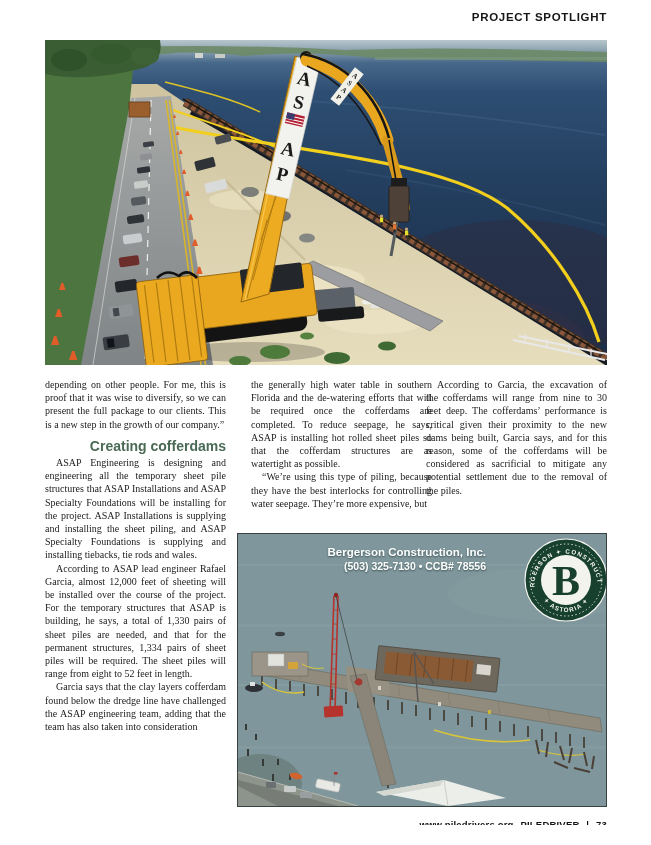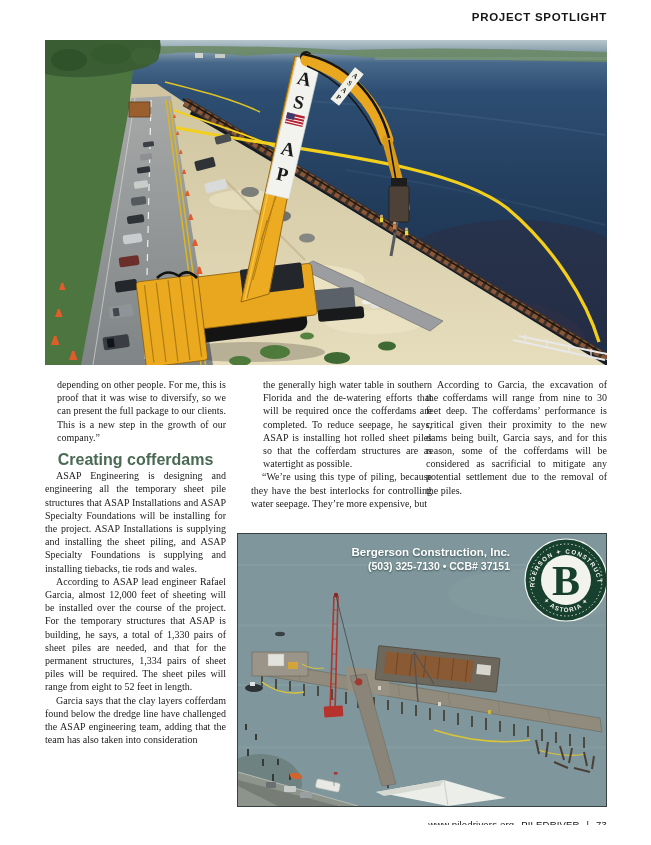--- a/index.html
+++ b/index.html
@@ -6,33 +6,33 @@
   #page{position:relative;width:651px;height:825px;background:#ffffff;overflow:hidden;
         font-family:"Liberation Serif",serif;color:#1a1a1a;}
   .hdr{position:absolute;top:11px;right:44px;font-family:"Liberation Sans",sans-serif;
        font-weight:700;font-size:11.5px;letter-spacing:.7px;color:#161616;}
   .photo{position:absolute;left:45px;top:40px;width:562px;height:325px;overflow:hidden;}
   .photo svg{display:block;width:100%;height:100%;}
   .col{position:absolute;top:378px;width:181px;font-size:10px;line-height:13.2px;
        text-align:justify;hyphens:auto;-webkit-hyphens:auto;}
   #col1{left:45px;} #col2{left:251px;} #col3{left:426px;}
   .col p{margin:0;text-indent:11px;}
-  .col p.first{text-indent:0;margin-left:12px;}
-  .subhead{font-family:"Liberation Sans",sans-serif;font-weight:700;font-size:16px;
-           color:#4a6a54;margin:9px 0 3px 0;text-align:center;}
+  .col p.first{text-indent:0;}
+  .subhead{font-family:"Liberation Sans",sans-serif;font-weight:700;font-size:14px;
+           color:#4a6a54;margin:9px 0 3px 0;text-align:right;}
   .ad{position:absolute;left:237px;top:533px;width:368px;height:272px;
       border:1px solid #37413f;box-sizing:content-box;}
   .ad svg{display:block;width:100%;height:100%;}
-  .ad-text{position:absolute;top:12px;right:96px;text-align:right;color:#ffffff;
+  .ad-text{position:absolute;top:12px;right:120px;text-align:right;color:#ffffff;
            font-family:"Liberation Sans",sans-serif;font-weight:700;
            text-shadow:0 1px 2px rgba(15,35,35,.6);white-space:nowrap;}
   .ad-line-lg{font-size:11.5px;line-height:13.5px;}
   .ad-line{font-size:10.5px;line-height:13px;}
   .footer{position:absolute;top:819px;right:44px;font-family:"Liberation Sans",sans-serif;
-          font-weight:400;font-size:9.5px;color:#141414;letter-spacing:.2px;}
+          font-weight:700;font-size:9.5px;color:#141414;letter-spacing:.2px;}
   .footer span{margin-left:4px;}
   .footer .site{margin-left:0;}
 </style>
 </head>
 <body>
 
 <div id="page">
 
   <div class="hdr">PROJECT SPOTLIGHT</div>
 
@@ -397,21 +397,21 @@
         </text>
         <text font-family="Liberation Sans, sans-serif" font-weight="bold" font-size="6.2" fill="#f5f5f0" letter-spacing="1.1">
           <textPath href="#ringBot" startOffset="50%" text-anchor="middle">✦ ASTORIA ✦</textPath>
         </text>
         <text y="14.5" text-anchor="middle" font-family="Liberation Serif, serif" font-weight="bold" font-size="42" fill="#17402f">B</text>
       </g>
     </svg>
 
     <div class="ad-text">
       <div class="ad-line-lg">Bergerson Construction, Inc.</div>
-      <div class="ad-line">(503) 325-7130 • CCB# 37151</div>
+      <div class="ad-line">(503) 325-7130 • CCB# 78556</div>
     </div>
   </div>
 
   <div class="footer">
     <span class="site">www.piledrivers.org</span>
     <span>PILEDRIVER</span>
     <span>|</span>
     <span>73</span>
   </div>
 

